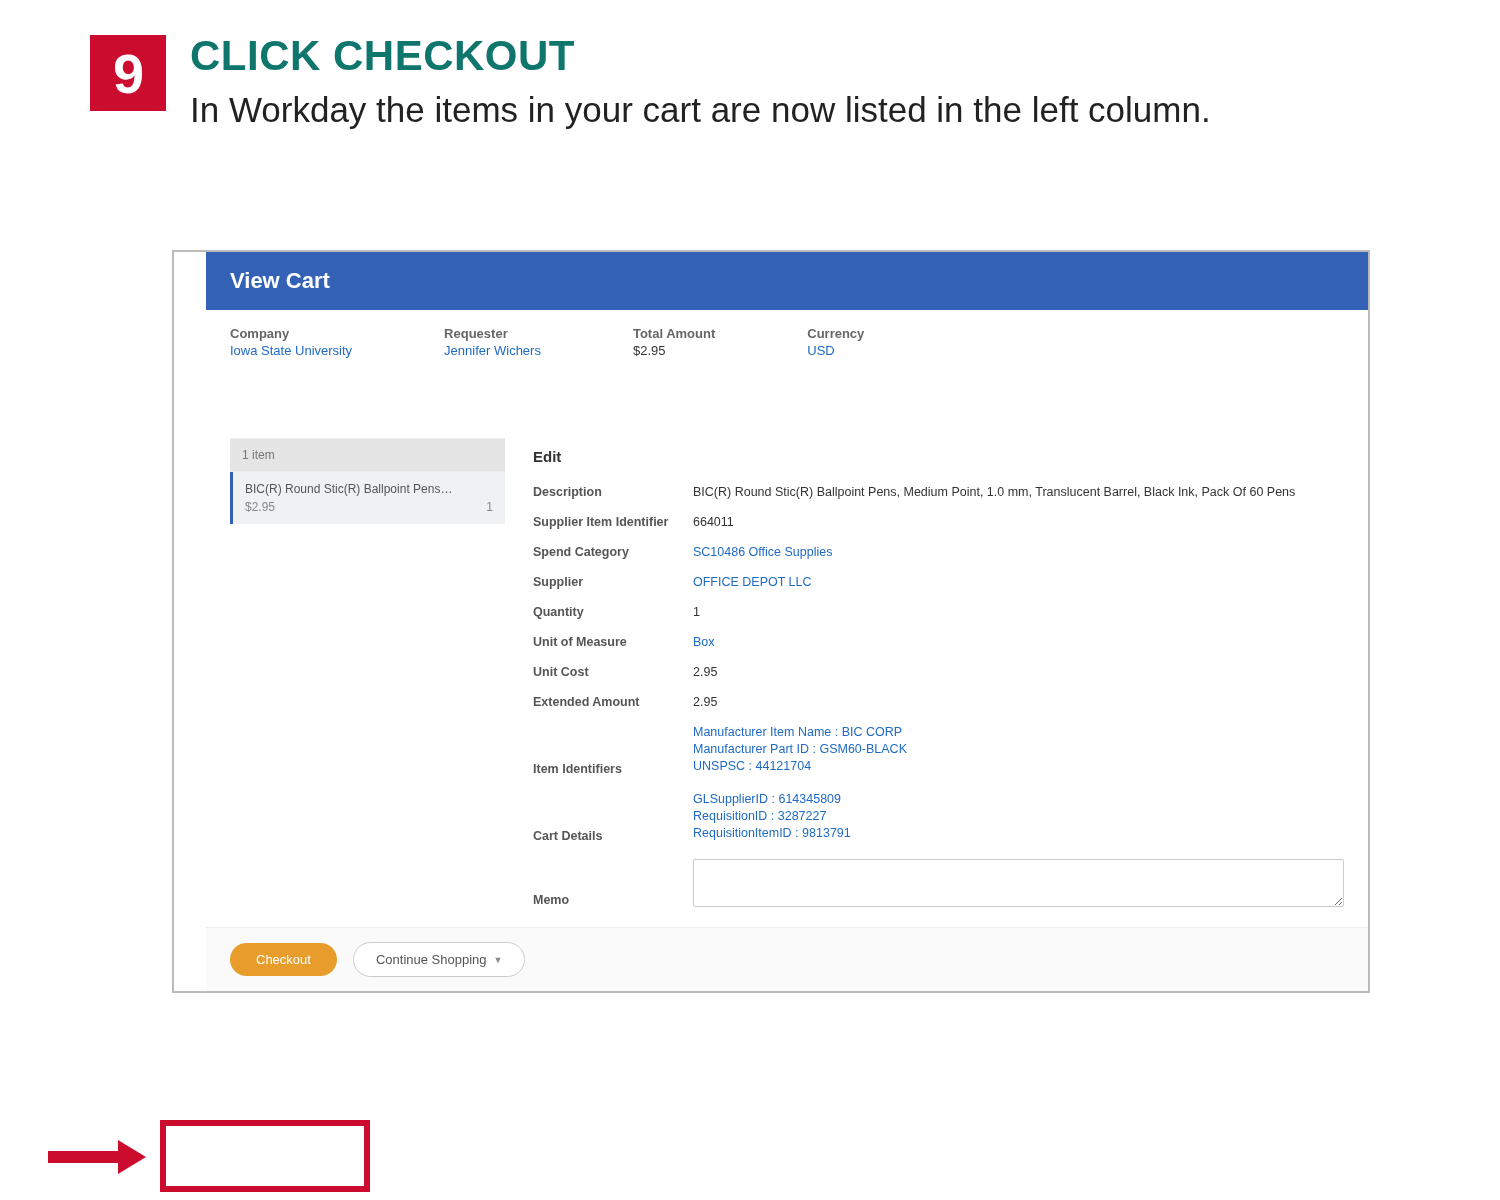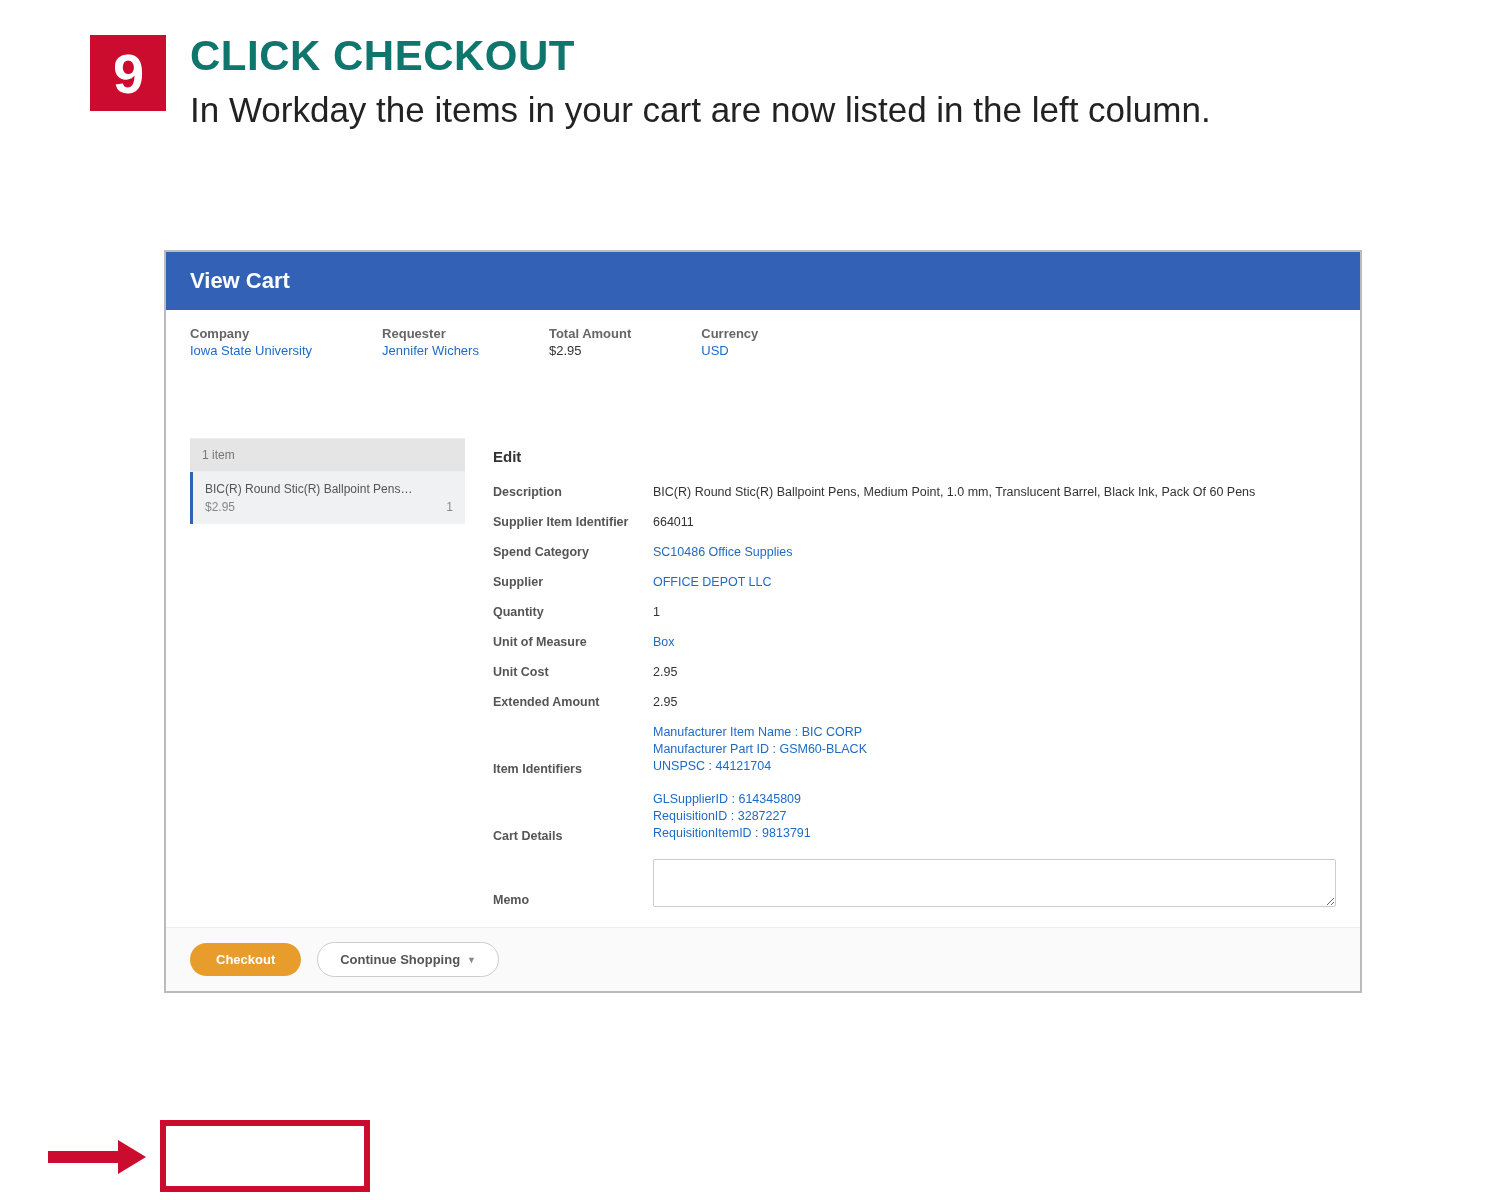--- a/index.html
+++ b/index.html
@@ -49,38 +49,39 @@
   .step-desc {
     margin-top: 10px;
     font-size: 35px;
     color: #222;
     line-height: 1.3;
     font-family: Arial, sans-serif;
   }
 
   .app-frame {
     position: absolute;
-    left: 164px;
+    left: 172px;
     top: 250px;
     width: 1198px;
     border: 2px solid #bbb;
     background: #fff;
+    padding-left: 32px;
   }
 
   .app-header {
     background: #3261B6;
     color: #fff;
     padding: 16px 24px;
     font-size: 22px;
     font-weight: 700;
   }
 
   .meta-row {
     display: flex;
-    gap: 70px;
+    gap: 92px;
     padding: 16px 24px 10px;
     font-size: 13px;
   }
   .meta-block { display: flex; flex-direction: column; }
   .meta-label { color: #666; font-weight: 700; margin-bottom: 2px; }
   .meta-value { color: #333; }
   .meta-link { color: #1E6AC5; }
 
   .content-row {
     display: flex;
@@ -159,21 +160,21 @@
     gap: 16px;
     align-items: center;
     background: #fafafa;
   }
   .btn {
     display: inline-flex;
     align-items: center;
     justify-content: center;
     border-radius: 22px;
     font-size: 13px;
-    font-weight: 700;
+    font-weight: 400;
     padding: 9px 26px;
     cursor: pointer;
     border: none;
   }
   .btn-primary {
     background: #E79C2C;
     color: #fff;
   }
   .btn-secondary {
     background: #fff;

